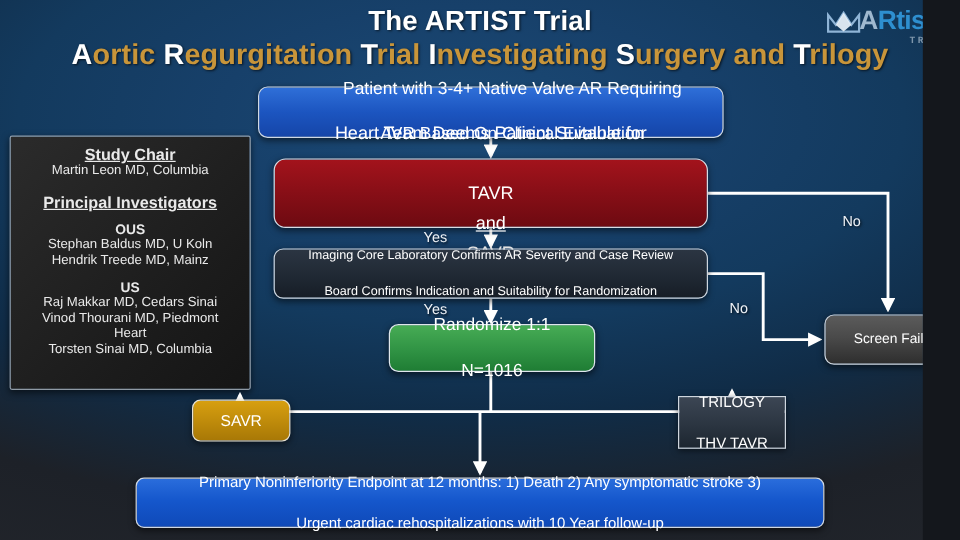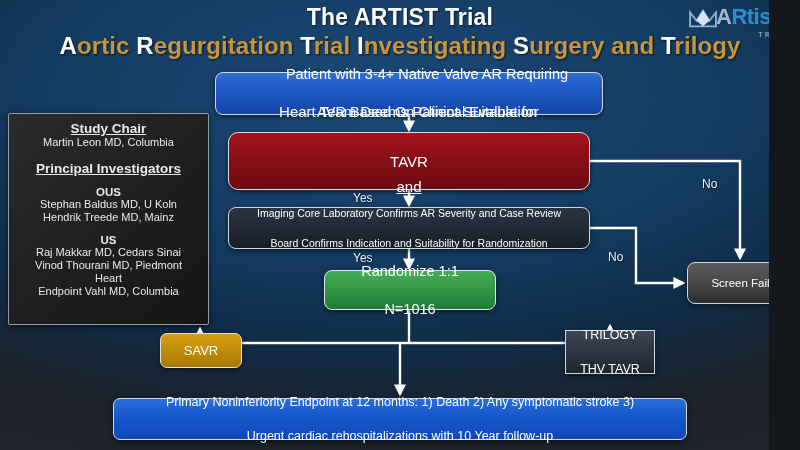--- a/index.html
+++ b/index.html
@@ -163,21 +163,21 @@
     <div class="sb-line">Martin Leon MD, Columbia</div>
     <div class="sb-gap"></div>
     <div class="sb-head">Principal Investigators</div>
     <div class="sb-sub">OUS</div>
     <div class="sb-line">Stephan Baldus MD, U Koln</div>
     <div class="sb-line">Hendrik Treede MD, Mainz</div>
     <div class="sb-sub">US</div>
     <div class="sb-line">Raj Makkar MD, Cedars Sinai</div>
     <div class="sb-line">Vinod Thourani MD, Piedmont</div>
     <div class="sb-line">Heart</div>
-    <div class="sb-line">Endpoint Vahl MD, Columbia</div>
+    <div class="sb-line">Torsten Sinai MD, Columbia</div>
   </div>
 
   <div class="box" id="box-patient">
     <span><span>Patient with 3-4+ Native Valve AR Requiring</span><br><span>AVR Based On Clinical Evaluation</span></span>
   </div>
 
   <div class="box" id="box-heartteam">
     <span><span>Heart Team Deems Patient Suitable for</span><br><span>TAVR </span><span class="u">and</span><span> SAVR</span></span>
   </div>
 

